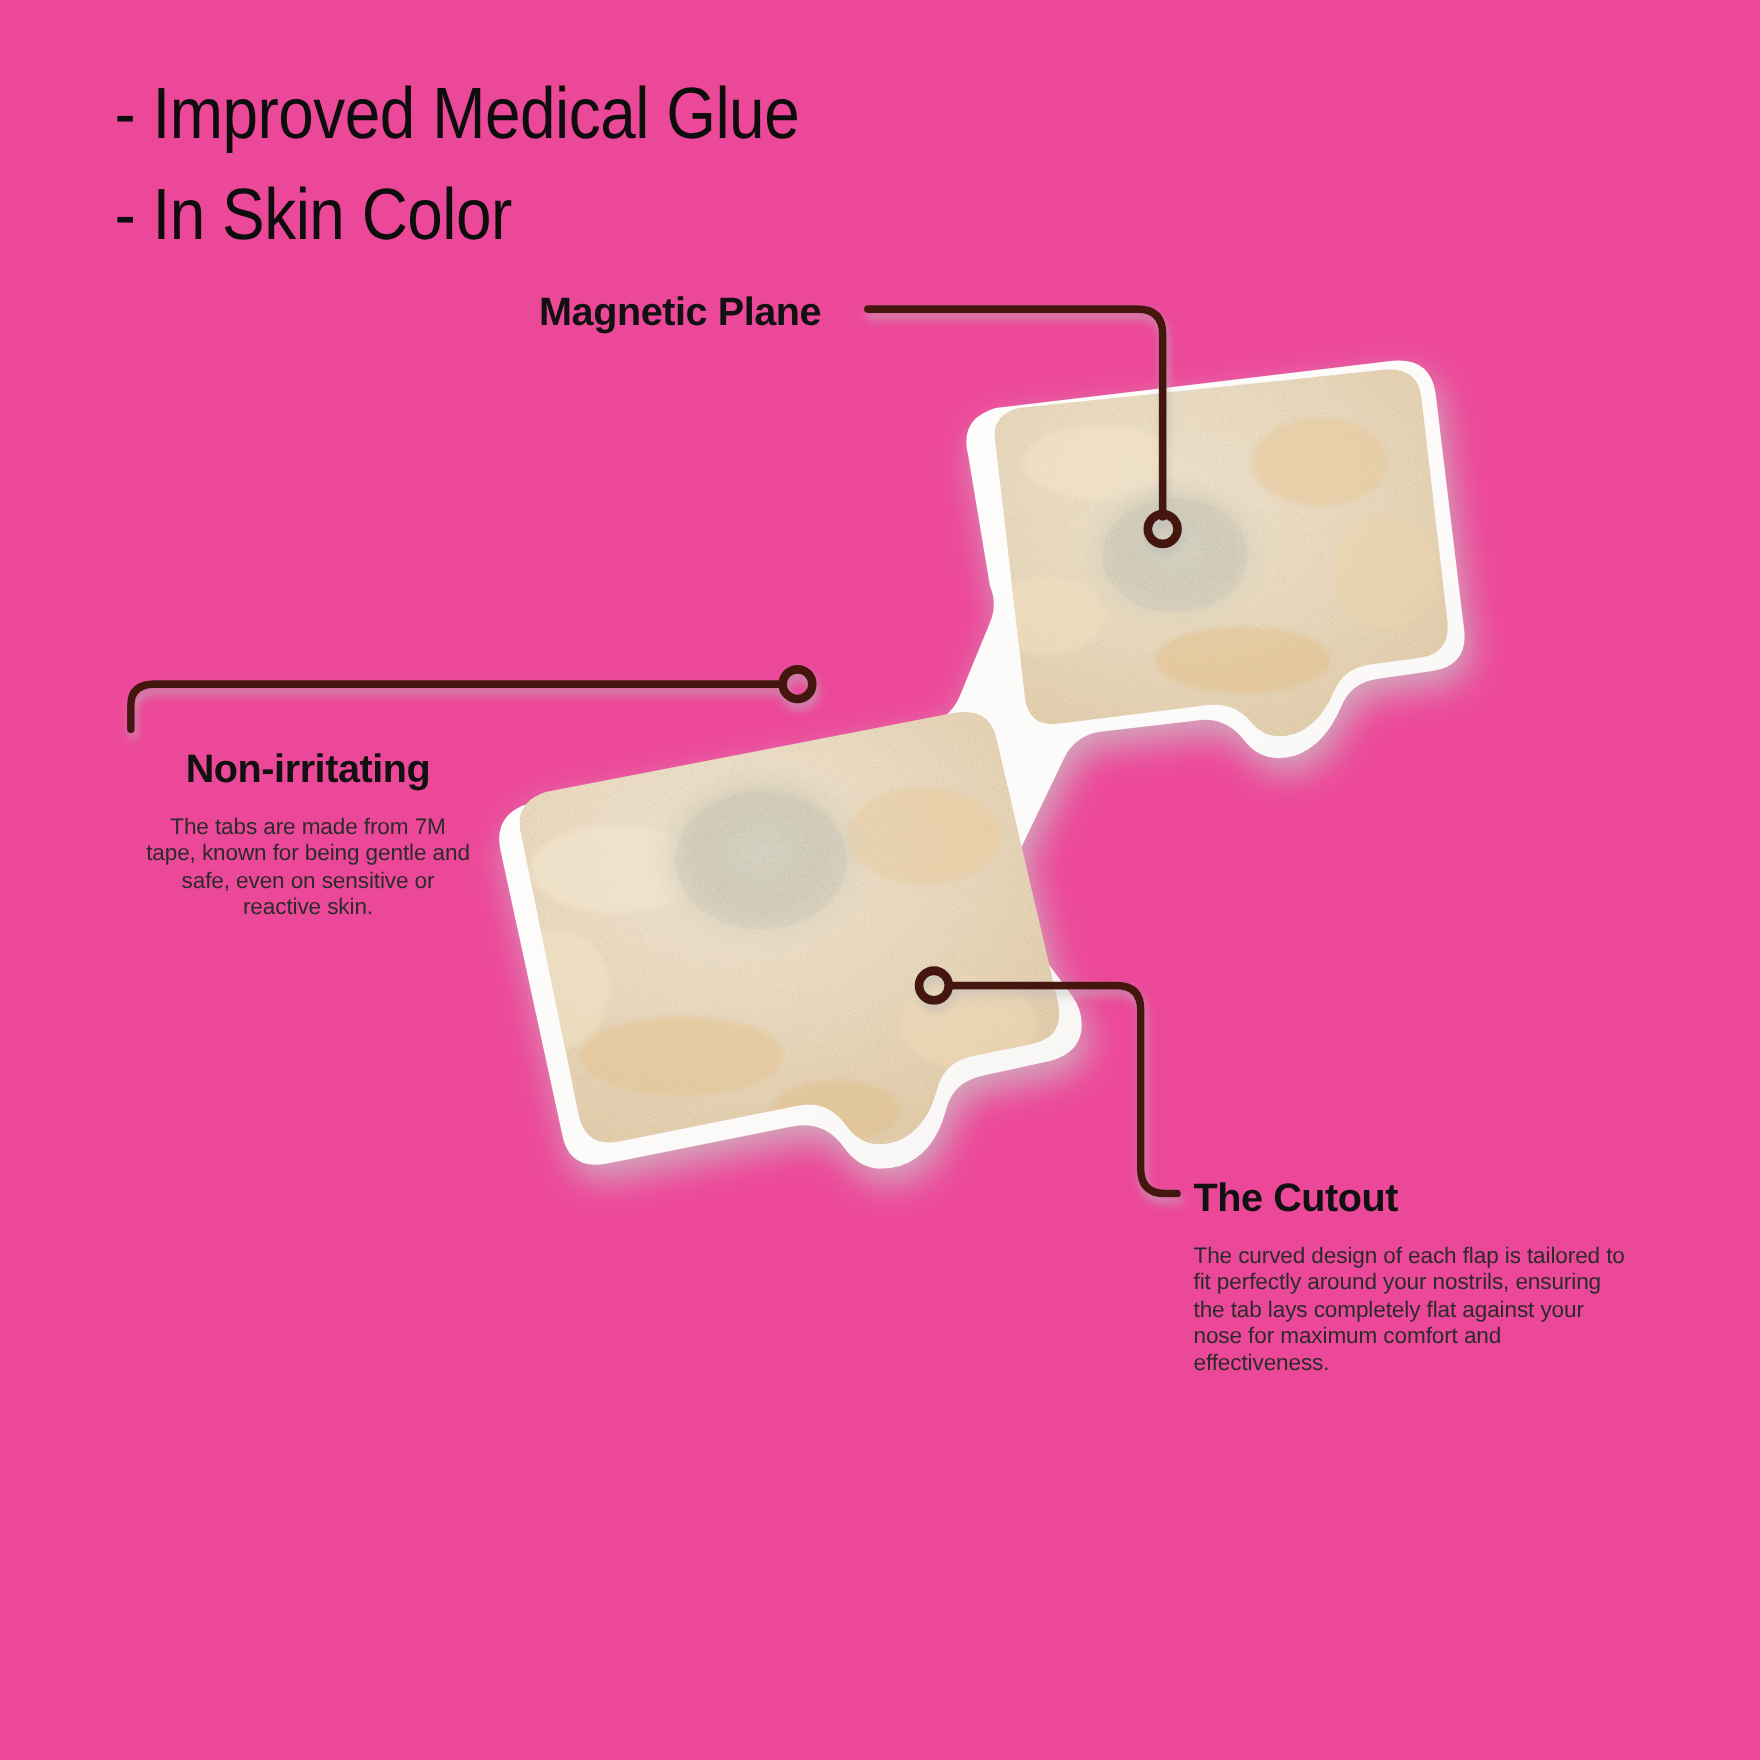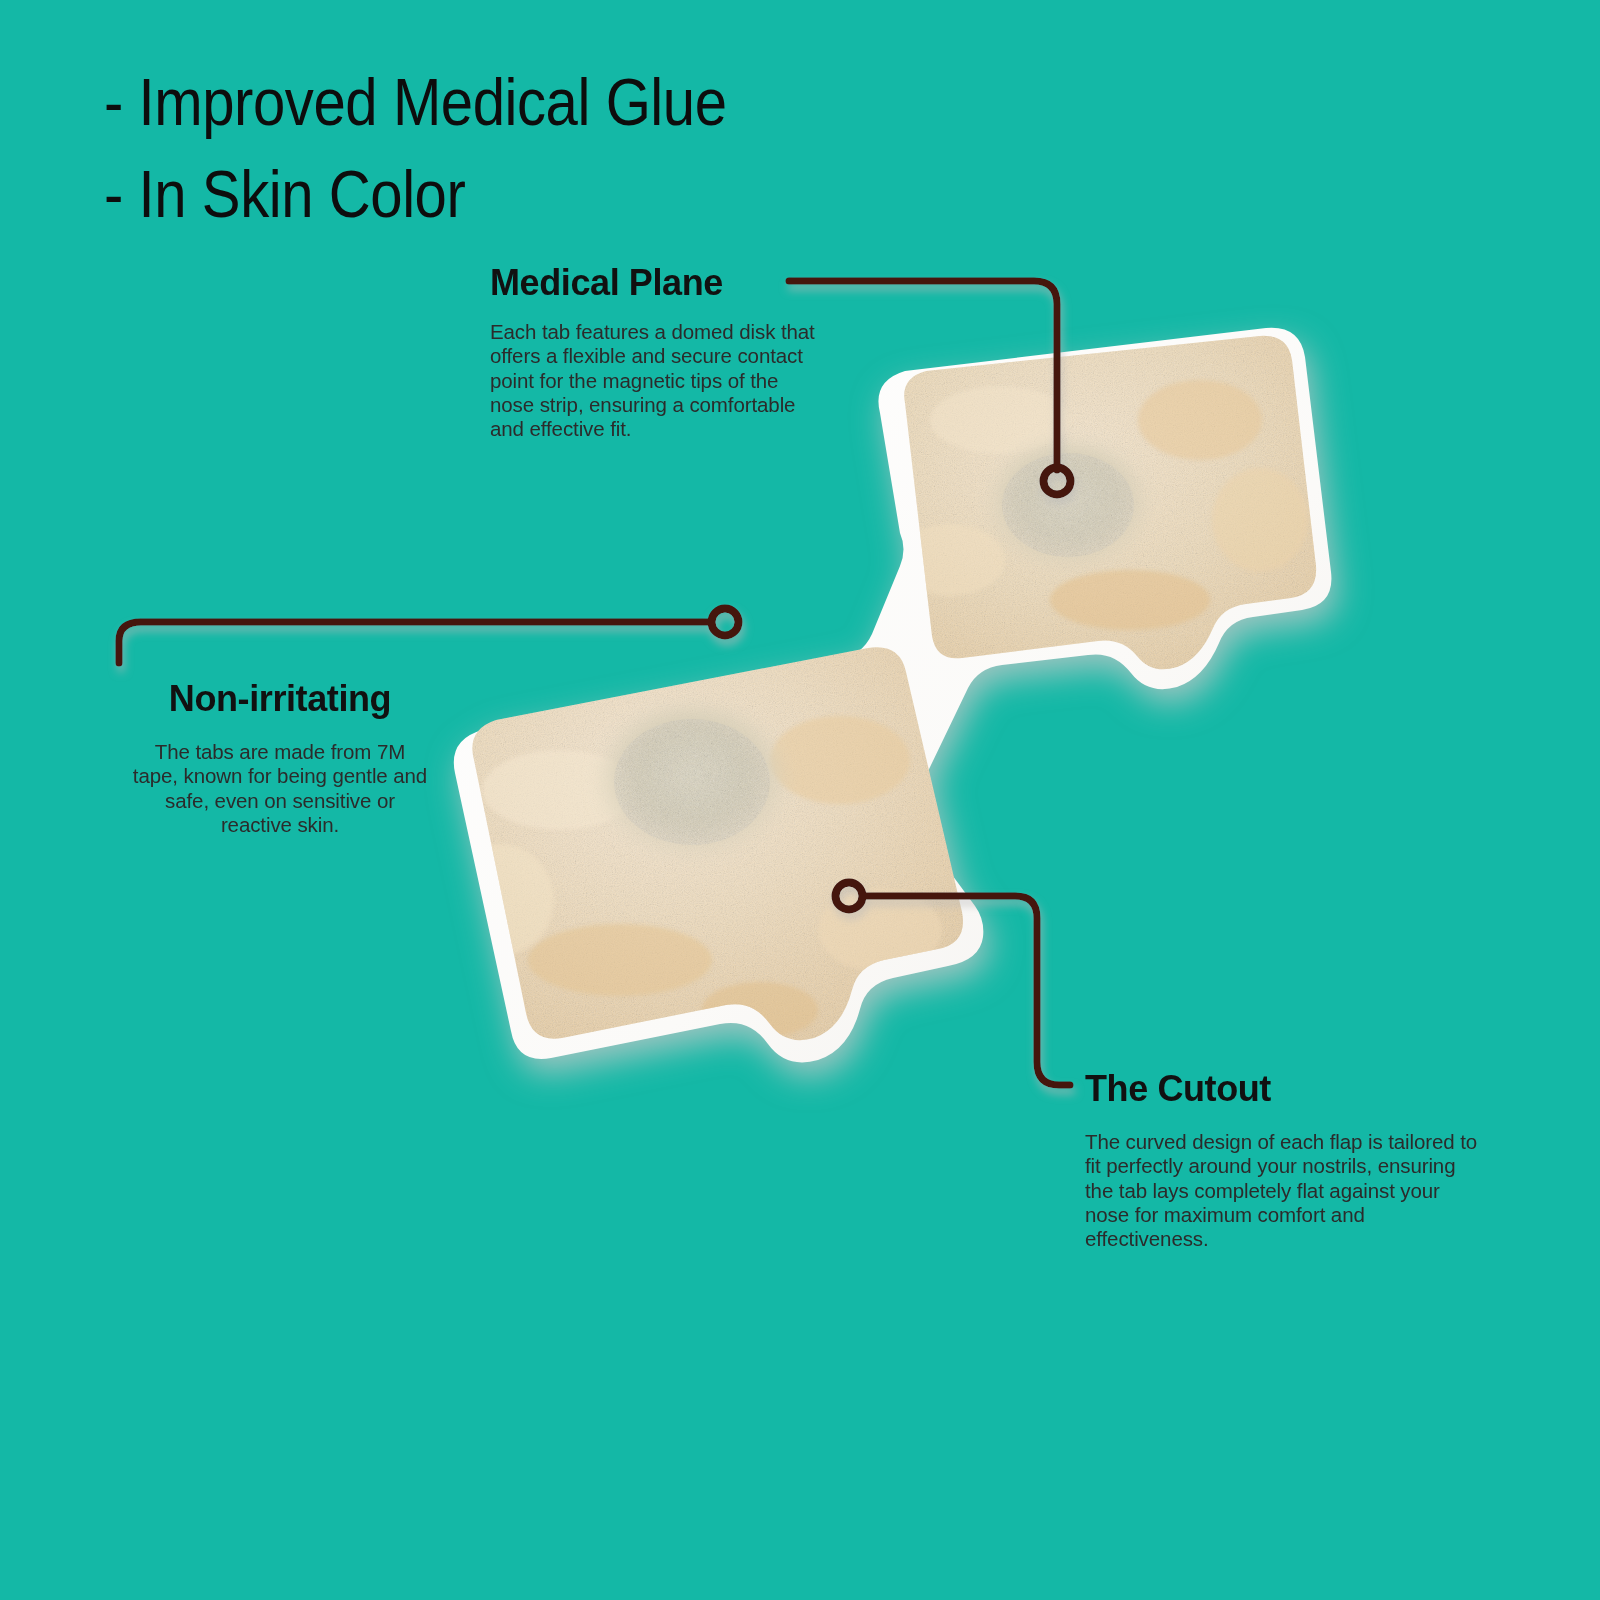--- a/index.html
+++ b/index.html
@@ -14,21 +14,21 @@
     overflow: hidden;
     font-family: "Liberation Sans", sans-serif;
     -webkit-font-smoothing: antialiased;
   }
 
   #stage {
     position: absolute;
     inset: 0;
     width: 1600px;
     height: 1600px;
-    background: #14b8a6;
+    background: #ec4899;
   }
 
   
   .headline {
     position: absolute;
     left: 104px;
     top: 56px;
     color: #0d0d0d;
     font-family: "Liberation Sans Narrow", "Liberation Sans", sans-serif;
     font-weight: 300;
@@ -267,22 +267,21 @@
       <circle cx="849" cy="896" r="13.5" fill="none" stroke="#45160f" stroke-width="8"></circle>
     </g>
   </svg>
 
   <div class="headline">
     <span class="headline-line">- Improved Medical Glue</span>
     <span class="headline-line">- In Skin Color</span>
   </div>
 
   <div class="callout" id="callout-magnetic">
-    <div class="callout-title">Medical Plane</div>
-    <div class="callout-body">Each tab features a domed disk that offers a flexible and secure contact point for the magnetic tips of the nose strip, ensuring a comfortable and effective fit.</div>
+    <div class="callout-title">Magnetic Plane</div>
   </div>
 
   <div class="callout" id="callout-nonirritating">
     <div class="callout-title">Non-irritating</div>
     <div class="callout-body">The tabs are made from 7M tape, known for being gentle and safe, even on sensitive or reactive skin.</div>
   </div>
 
   <div class="callout" id="callout-cutout">
     <div class="callout-title">The Cutout</div>
     <div class="callout-body">The curved design of each flap is tailored to fit perfectly around your nostrils, ensuring the tab lays completely flat against your nose for maximum comfort and effectiveness.</div>

